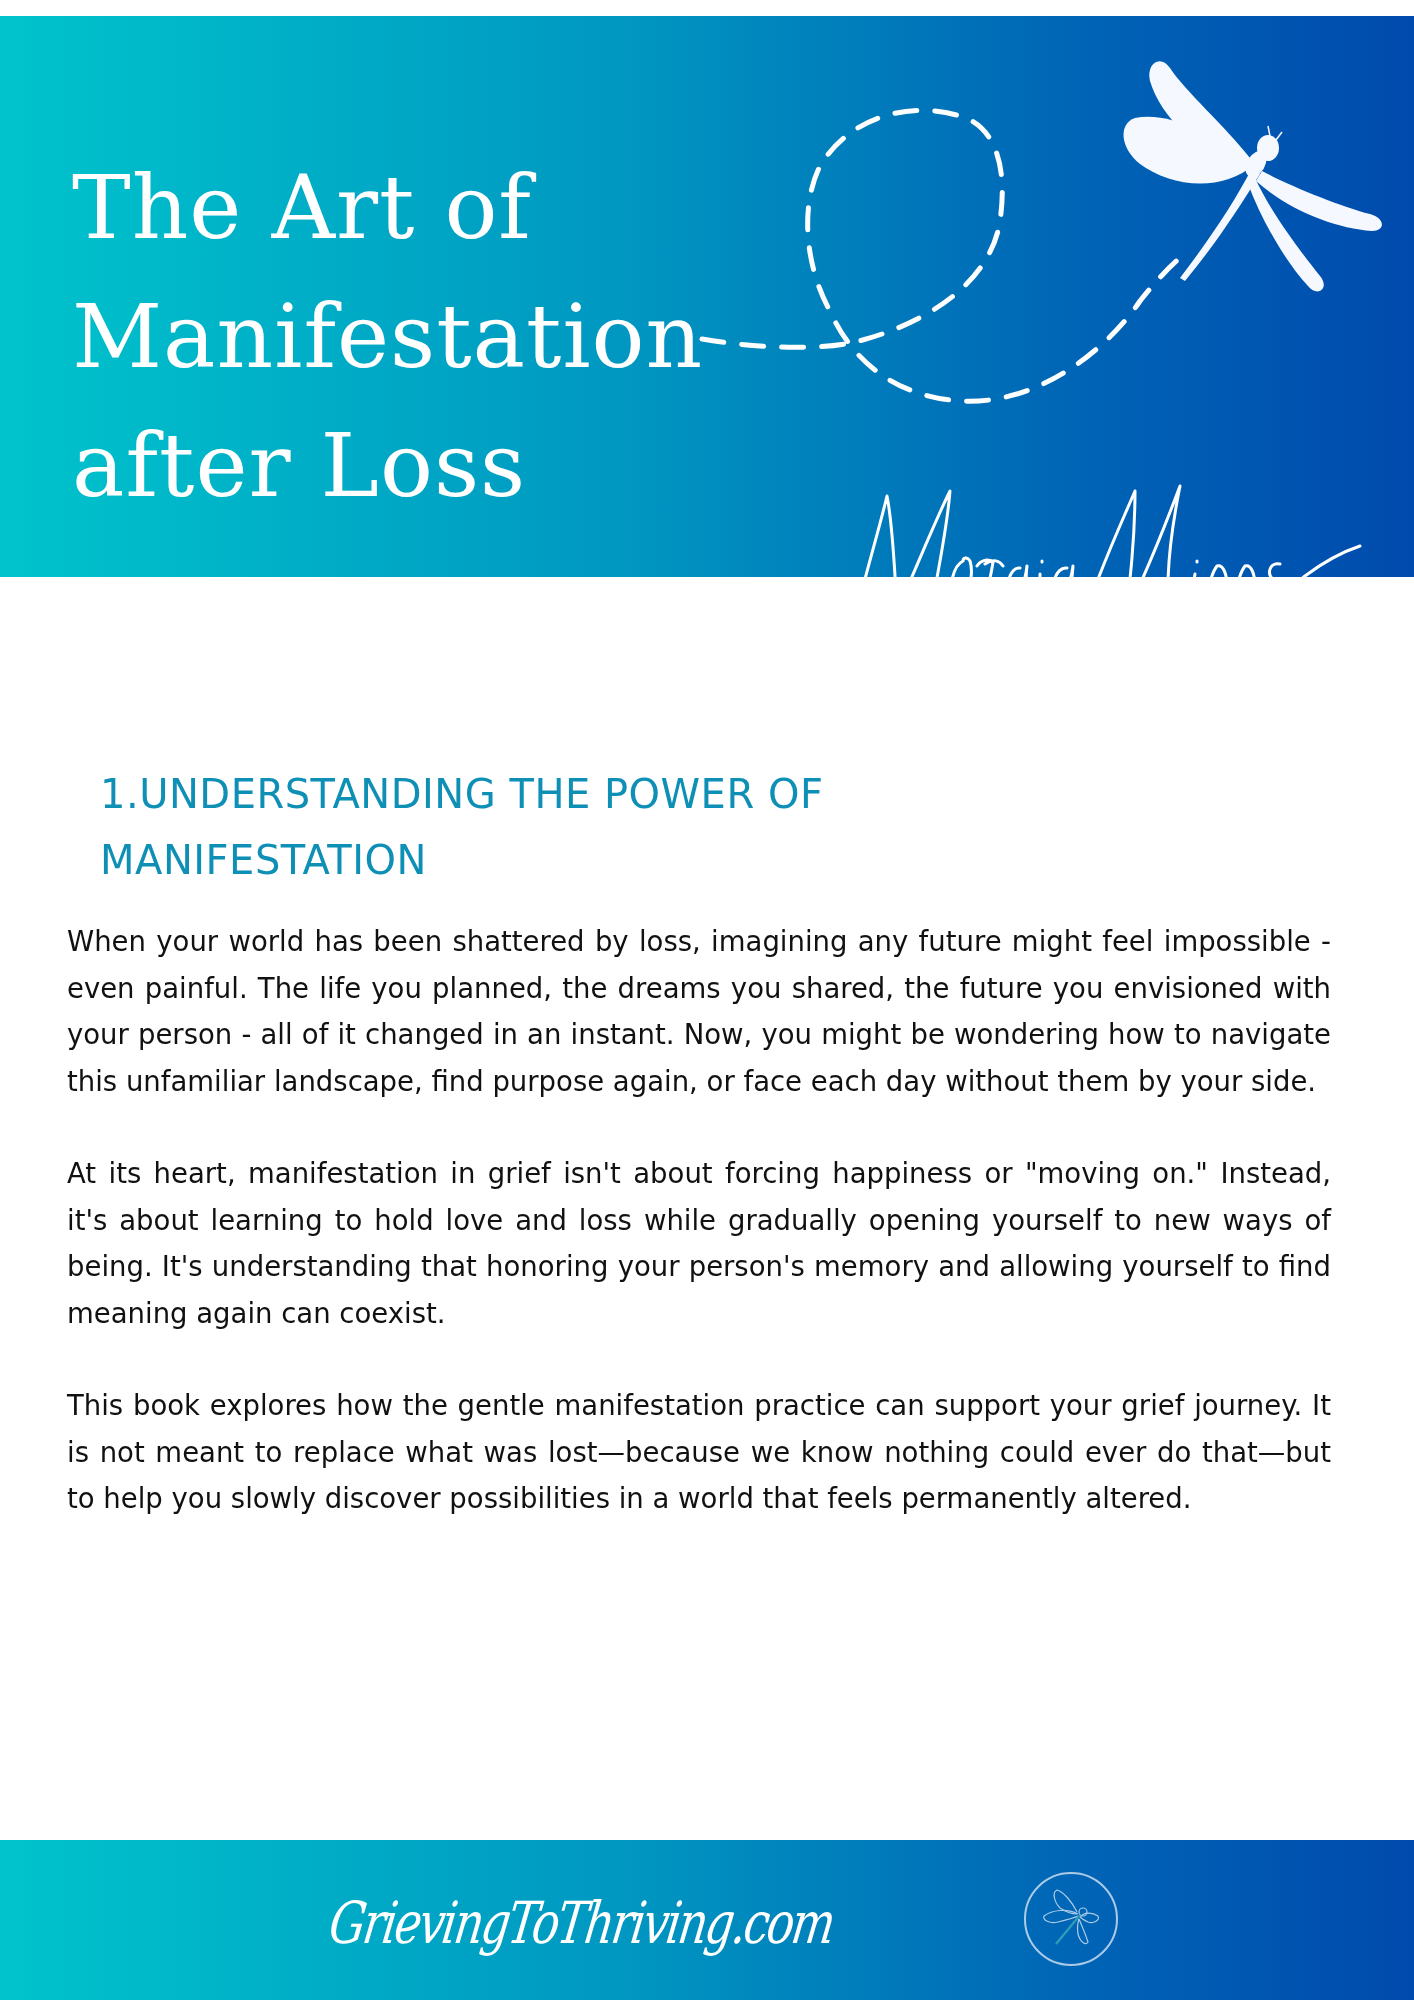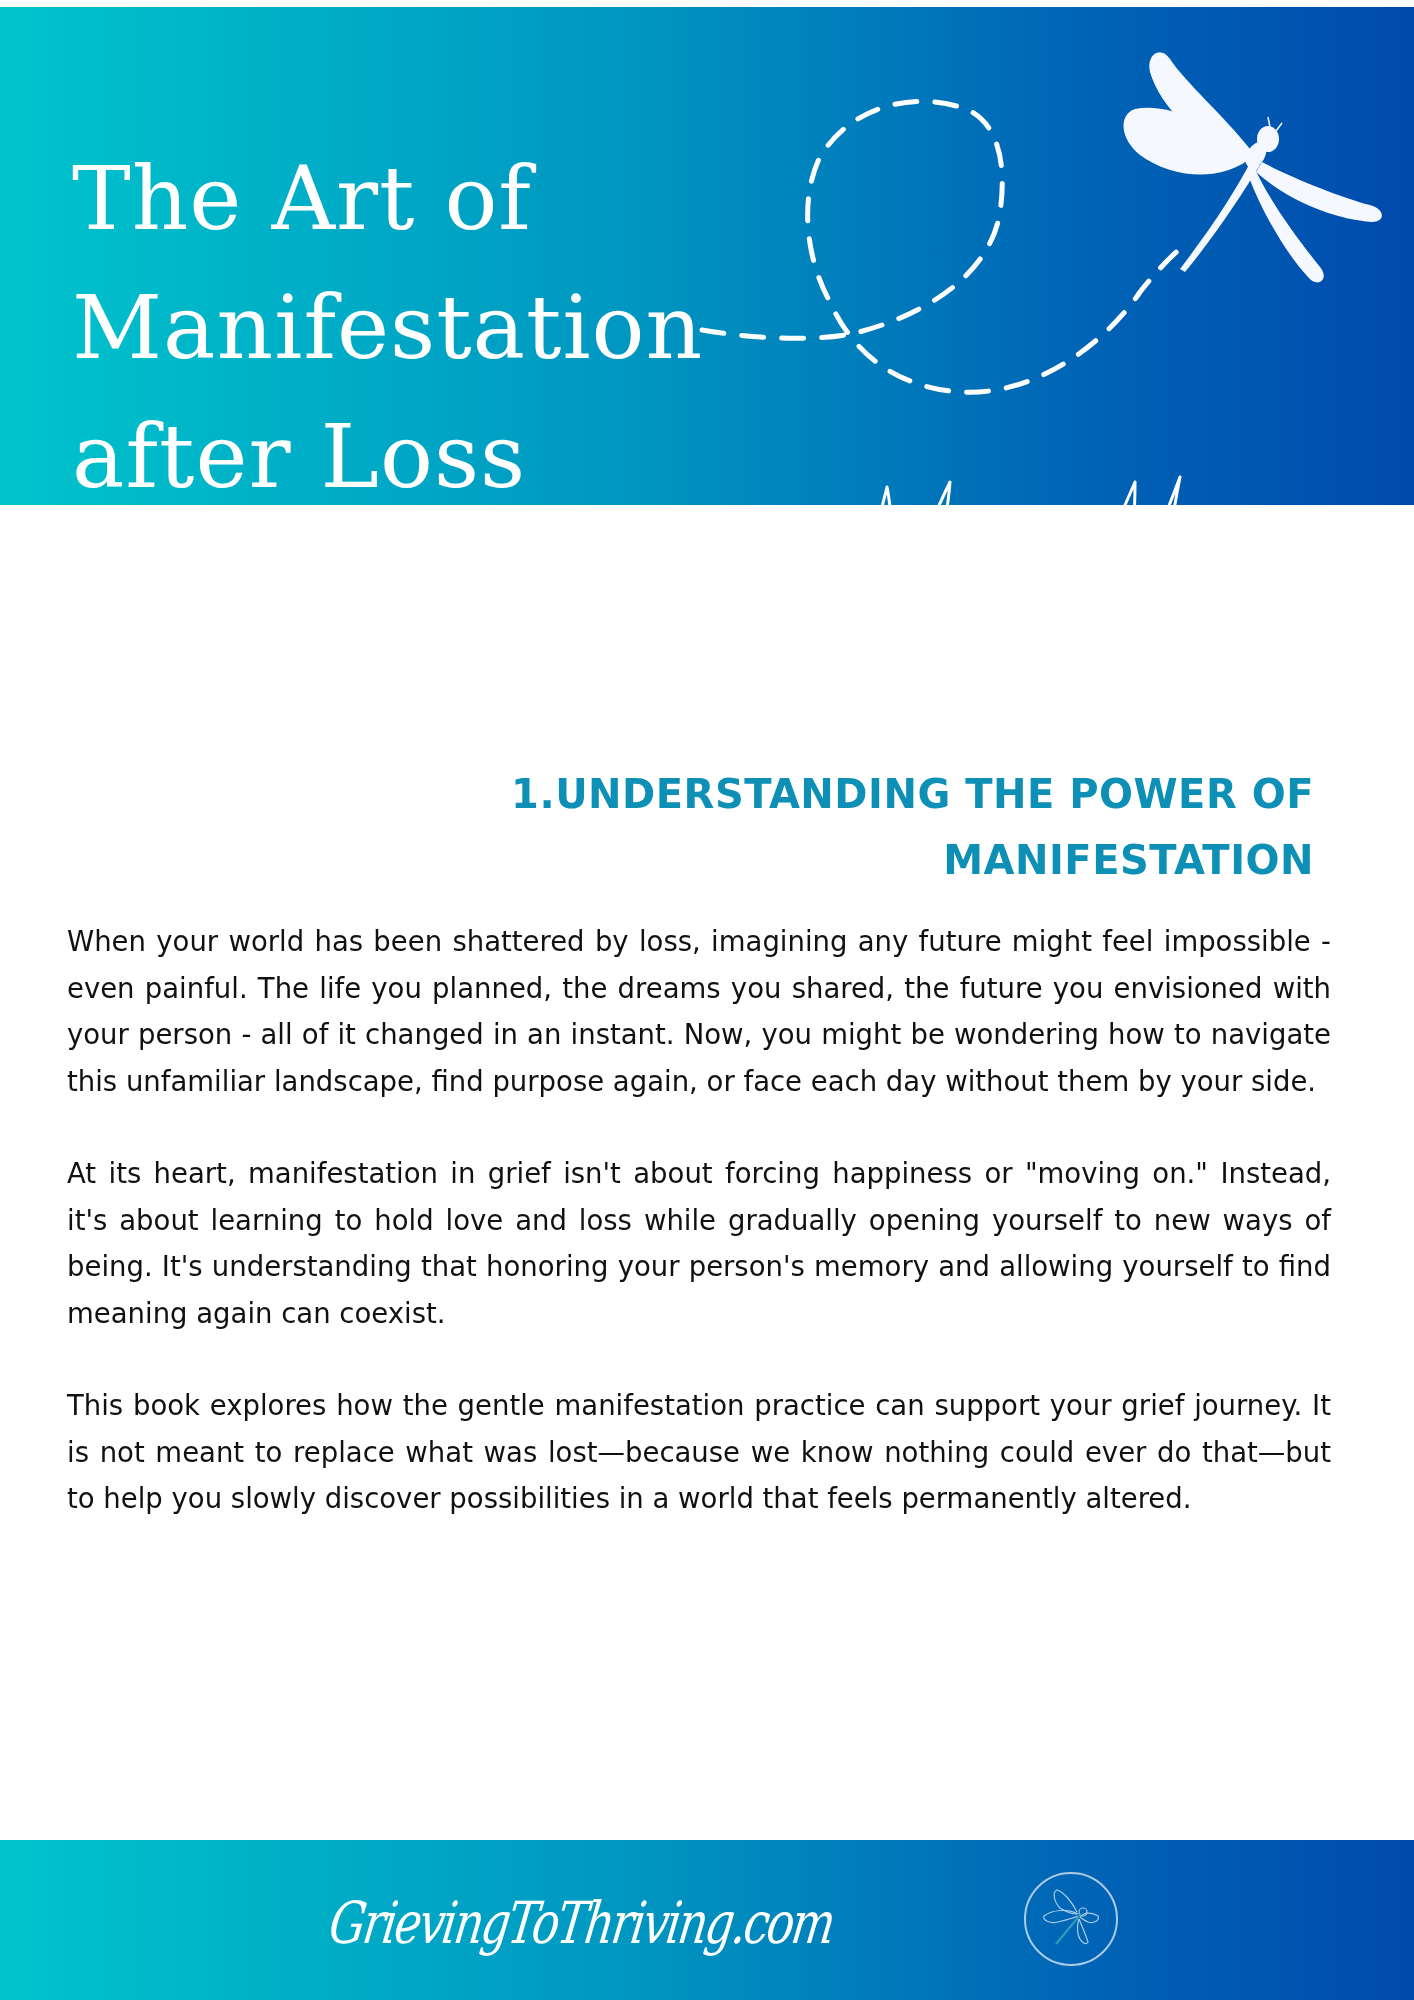--- a/index.html
+++ b/index.html
@@ -2,21 +2,21 @@
 <html><head>
   <meta charset="utf-8">
   <style>
     html, body { margin: 0; padding: 0; }
     body {
       width: 1414px; height: 2000px; position: relative; overflow: hidden;
       background: #ffffff;
       font-family: "DejaVu Sans", sans-serif;
     }
     .header {
-      position: absolute; left: 0; top: 7px; width: 1414px; height: 498px;
+      position: absolute; left: 0; top: 16px; width: 1414px; height: 561px;
       background: linear-gradient(90deg, #00C4CC 0%, #0096C1 45%, #0066B6 75%, #004AAD 100%);
       overflow: hidden;
     }
     .title {
       position: absolute; left: 72px; top: 68px;
       color: #ffffff;
       font-family: "DejaVu Serif", serif;
       font-size: 88px; line-height: 129px; font-weight: normal;
       letter-spacing: 1px;
     }
@@ -28,23 +28,23 @@
     .signature-text {
       position: absolute; left: 0; top: 0; width: 100%; height: 100%;
       color: #ffffff;
       font-family: "DejaVu Serif", serif; font-style: italic;
       font-size: 120px; line-height: 170px; letter-spacing: -8px;
       transform: skewX(-14deg) scaleY(1.05);
       white-space: nowrap; opacity: 0;
     }
     .heading {
       position: absolute; left: 100px; top: 728px; width: 1214px;
-      text-align: right;
+      text-align: left;
       color: #0E8FB5;
-      font-family: "DejaVu Sans", sans-serif; font-weight: bold;
+      font-family: "DejaVu Sans", sans-serif; font-weight: normal;
       font-size: 40px; line-height: 66px; letter-spacing: 0.5px;
     }
     .body-text {
       position: absolute; left: 67px; top: 918px; width: 1280px;
       color: #111111;
       font-family: "DejaVu Sans", sans-serif;
       font-size: 27.5px; line-height: 46.5px;
       text-align: justify;
     }
     .body-text p { margin: 0 16px 46px 0; }

